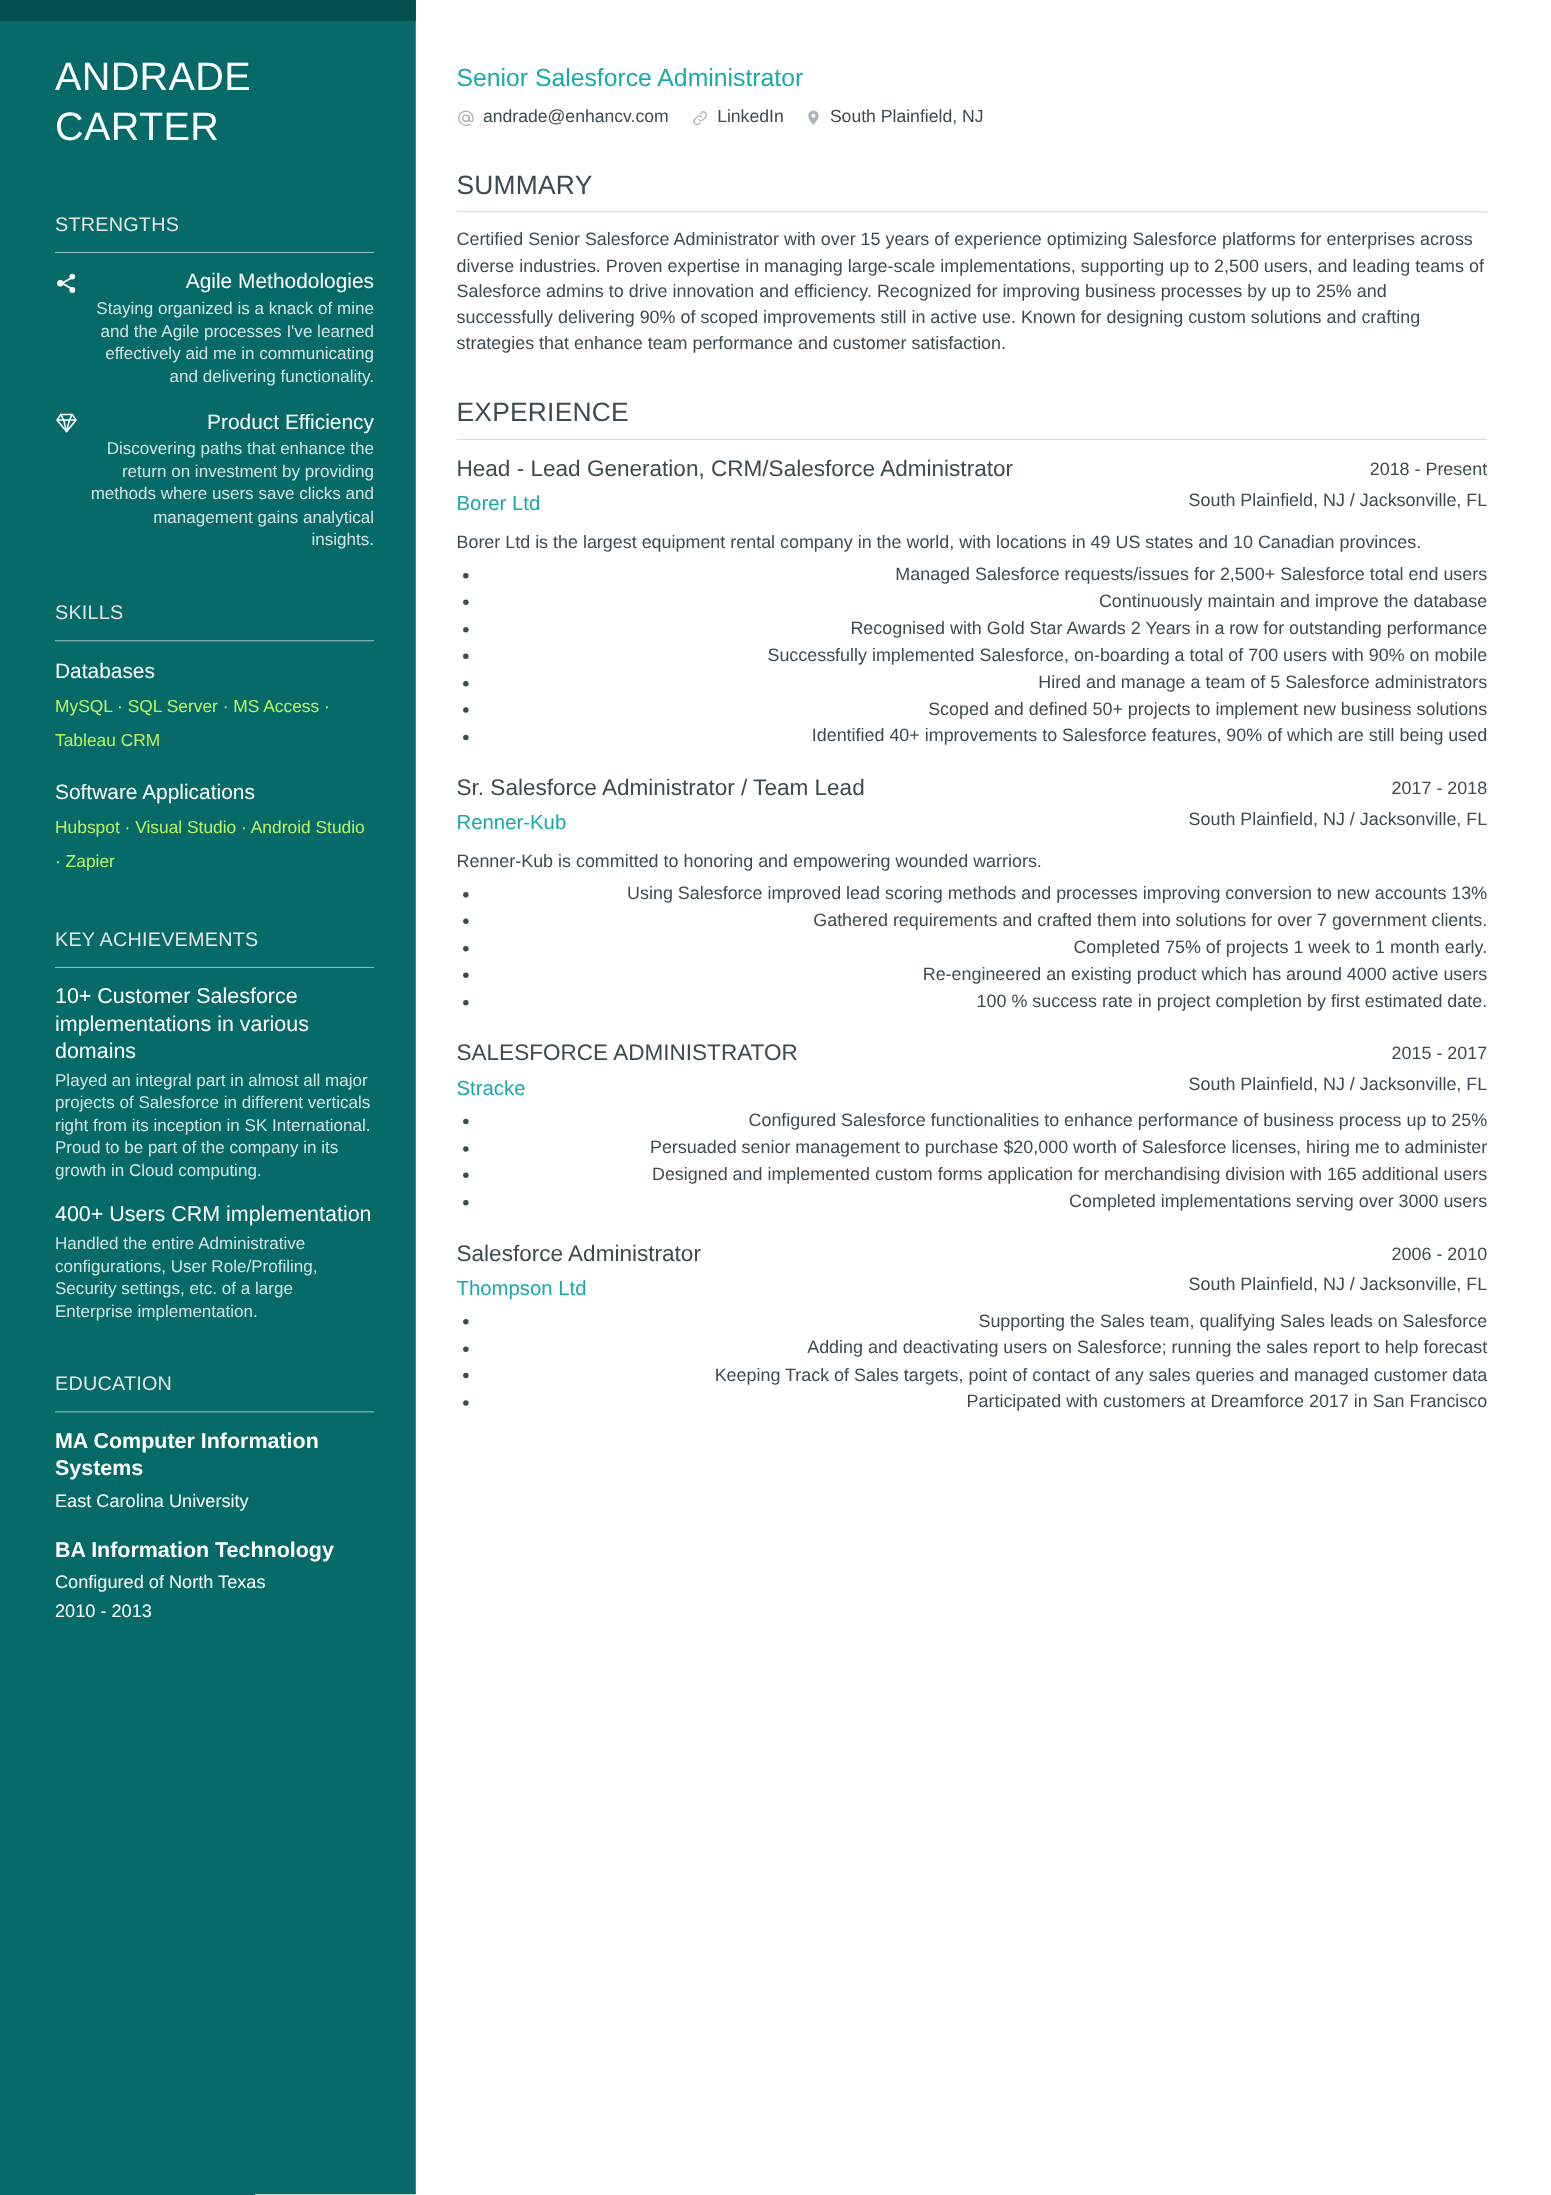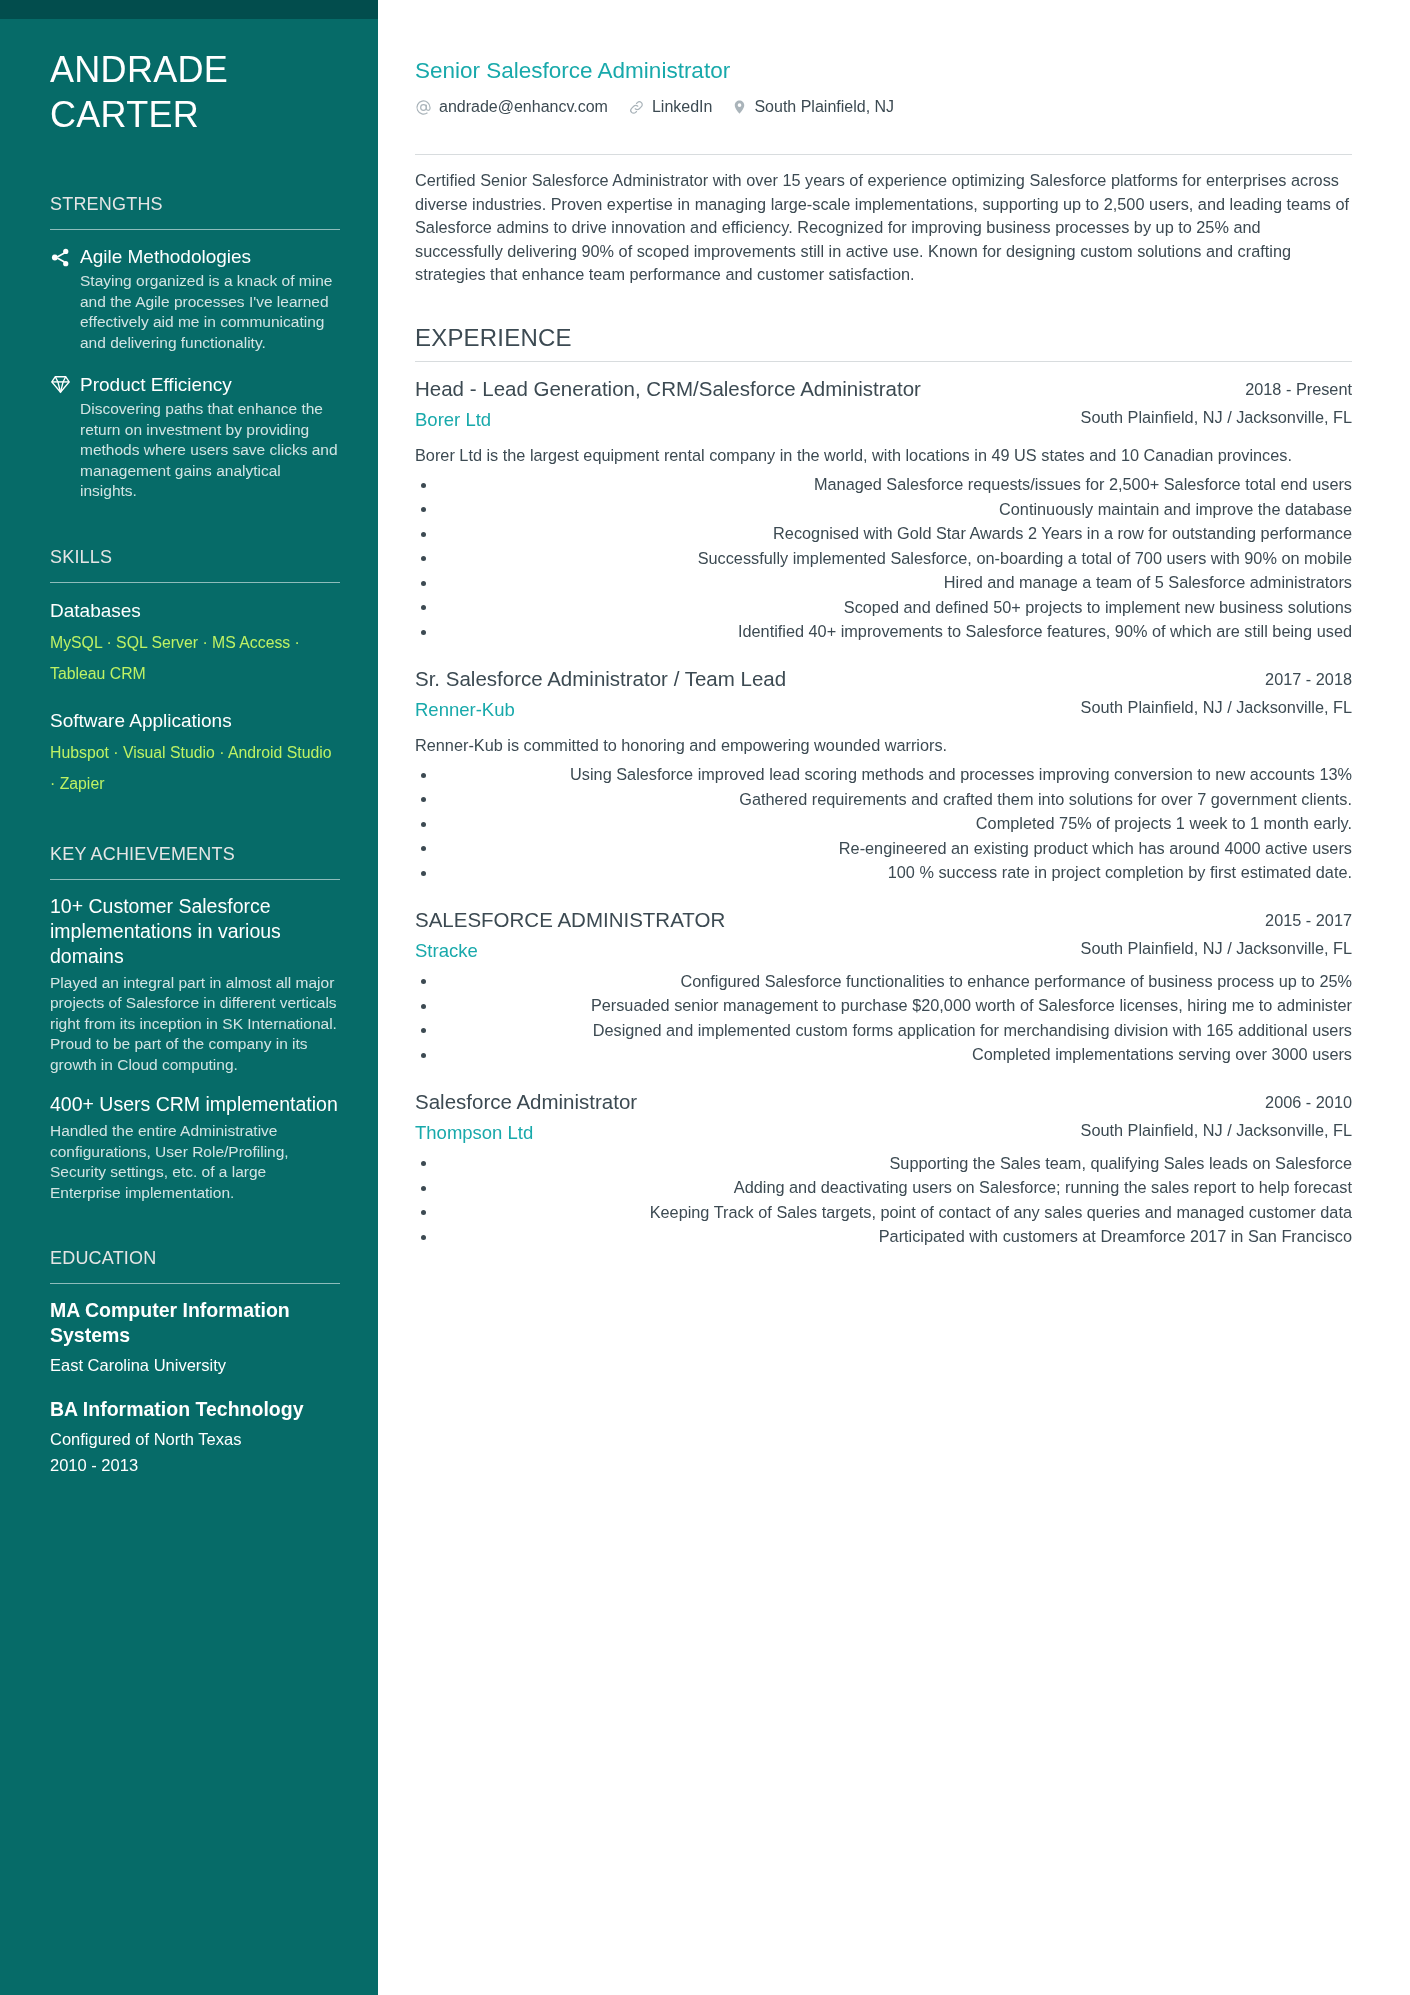--- a/index.html
+++ b/index.html
@@ -38,21 +38,21 @@
     height: 1px; background: rgba(255,255,255,0.55);
     margin-top: 9px; margin-bottom: 14px;
   }
 
   
   .strength { display: flex; align-items: flex-start; margin-bottom: 19px; }
   .strength-ico {
     width: 30px; min-width: 30px; padding-top: 3px;
     display: flex; justify-content: flex-start;
   }
-  .strength-body { flex: 1; }
+  .strength-body { flex: 1; text-align: right; }
   .strength-title {
     color: #ffffff; font-size: 19px; font-weight: 400; line-height: 25px;
     margin-bottom: 2px;
   }
   .strength-desc {
     color: #d2e4e3; font-size: 15.5px; line-height: 20.5px; font-weight: 400;
   }
 
   
   .skill-group { margin-bottom: 18px; }
@@ -248,20 +248,21 @@
         <span>
           <svg width="15" height="18" viewBox="0 0 24 24" fill="#aab4ba">
             <path d="M12 1.5c-4.2 0-7.6 3.4-7.6 7.6 0 5.7 7.6 13.4 7.6 13.4s7.6-7.7 7.6-13.4c0-4.2-3.4-7.6-7.6-7.6zm0 10.4a2.9 2.9 0 1 1 0-5.8 2.9 2.9 0 0 1 0 5.8z"></path>
           </svg>
         </span>
         <span class="contact-txt">South Plainfield, NJ</span>
       </div>
     </div>
 
     <section class="sec">
+      <div class="sec-h">SUMMARY</div>
       <div class="sec-rule"></div>
       <p class="summary-txt">Certified Senior Salesforce Administrator with over 15 years of experience optimizing Salesforce platforms for enterprises across diverse industries. Proven expertise in managing large-scale implementations, supporting up to 2,500 users, and leading teams of Salesforce admins to drive innovation and efficiency. Recognized for improving business processes by up to 25% and successfully delivering 90% of scoped improvements still in active use. Known for designing custom solutions and crafting strategies that enhance team performance and customer satisfaction.</p>
     </section>
 
     <section class="sec">
       <div class="sec-h">EXPERIENCE</div>
       <div class="sec-rule"></div>
 
       <div class="entry">
         <div class="entry-row">

